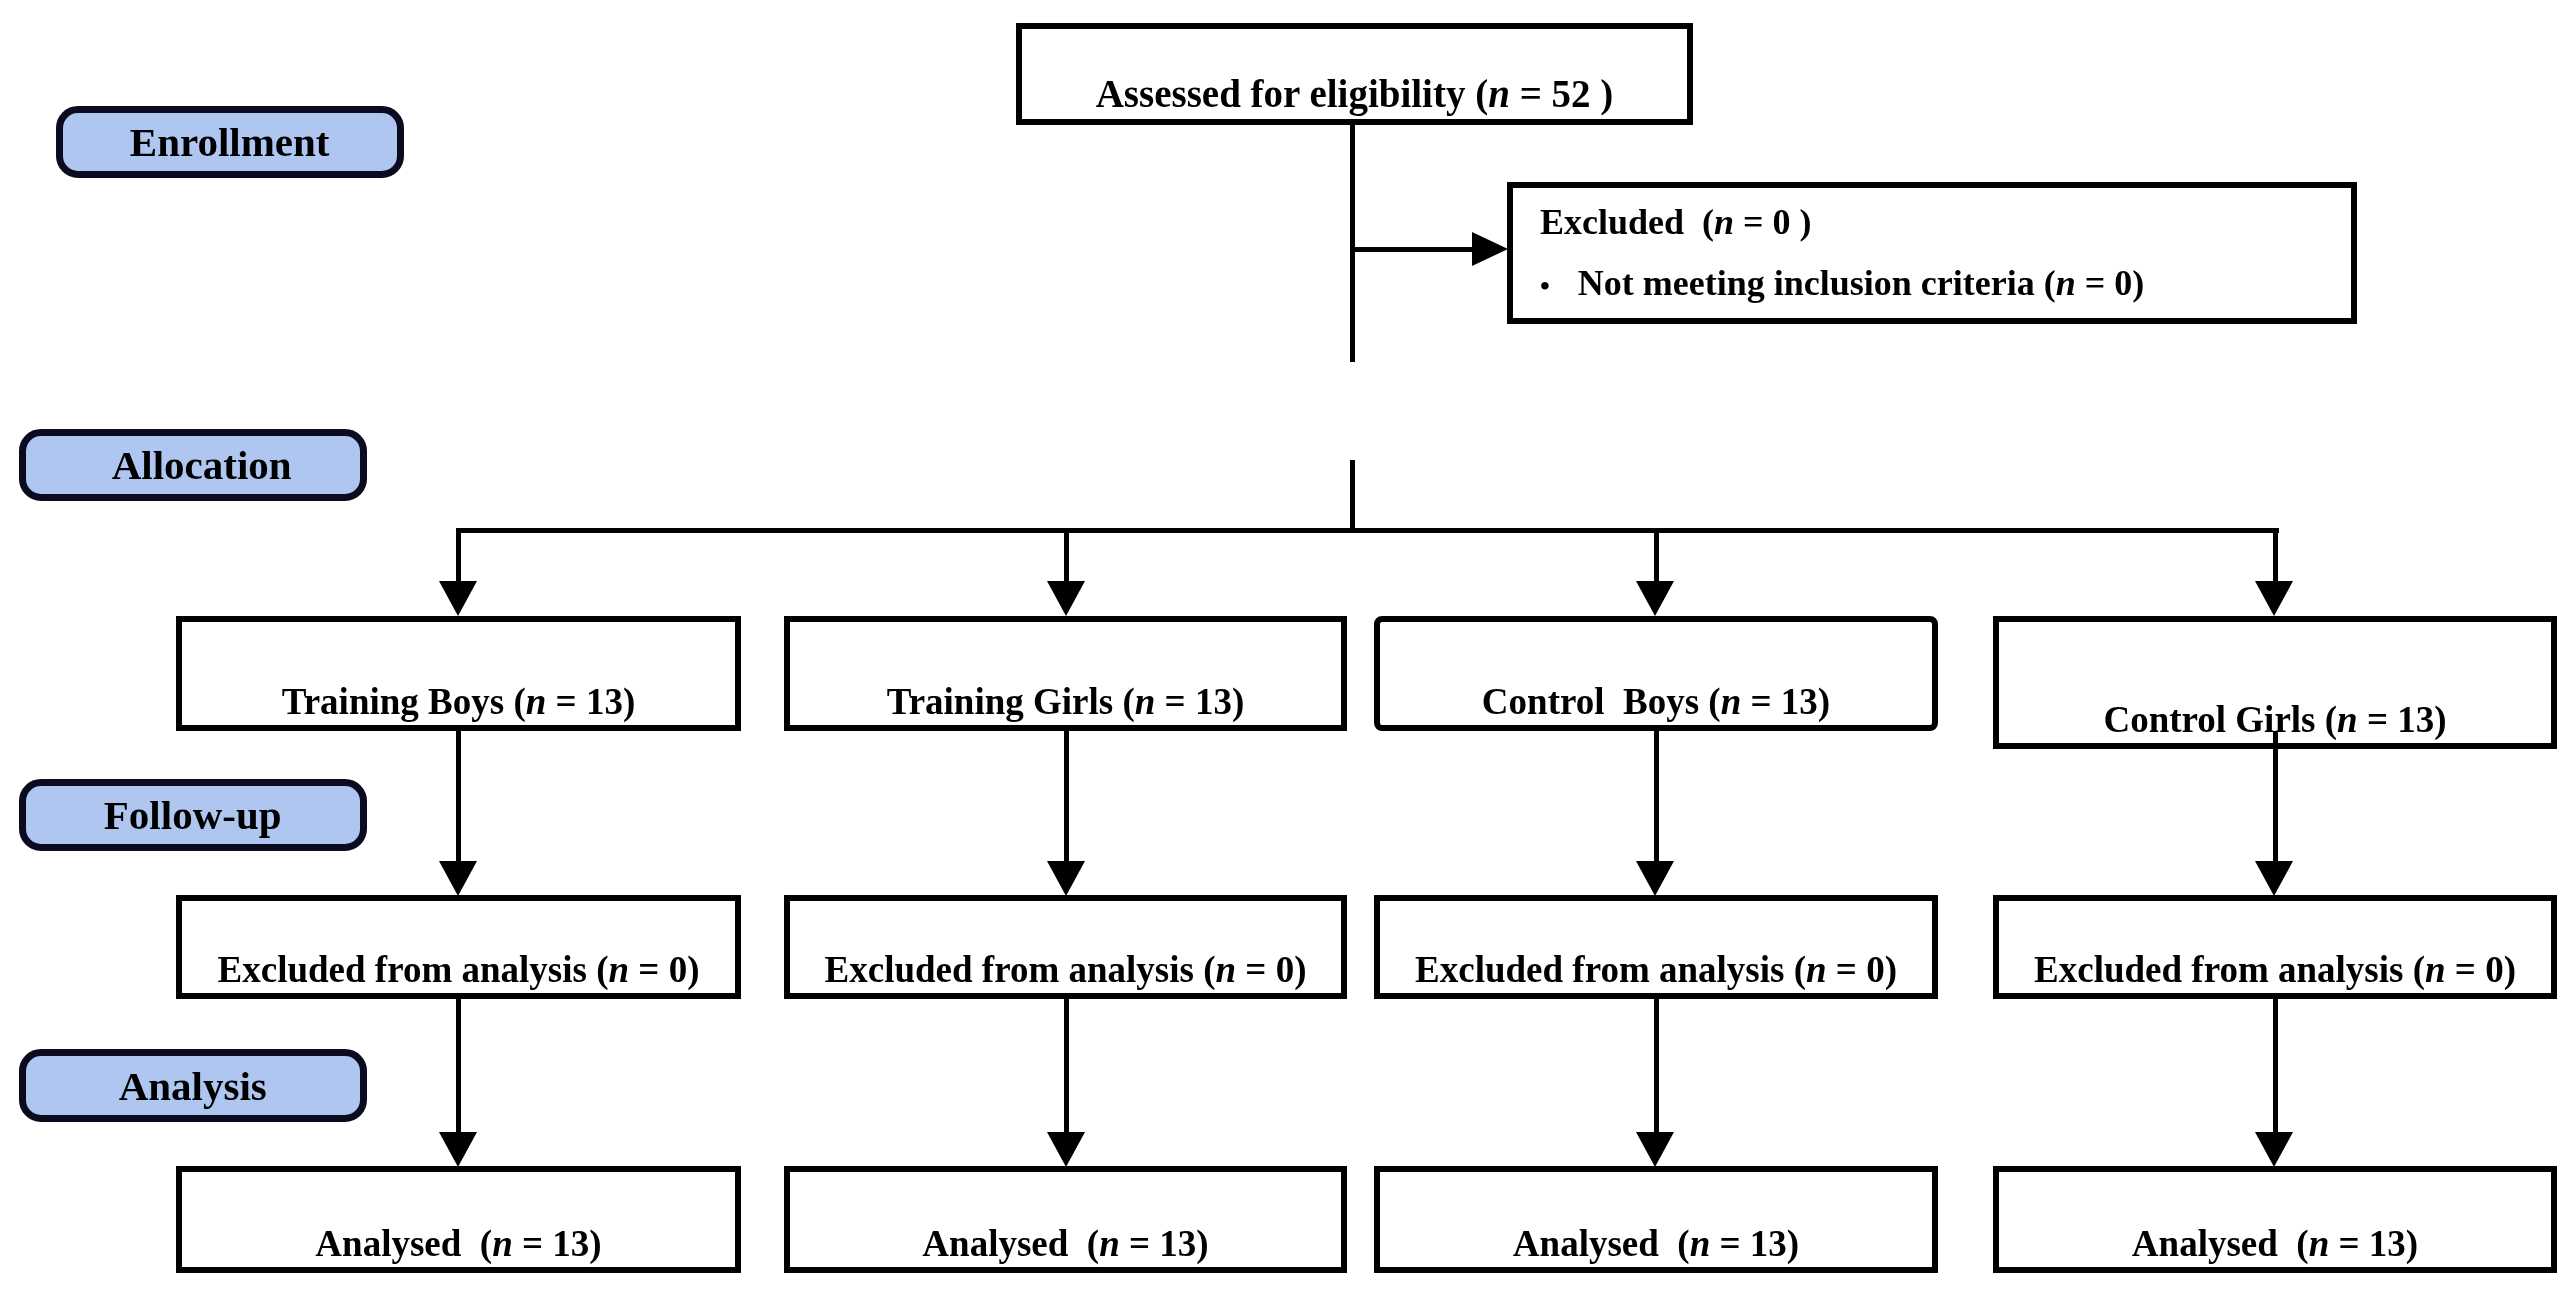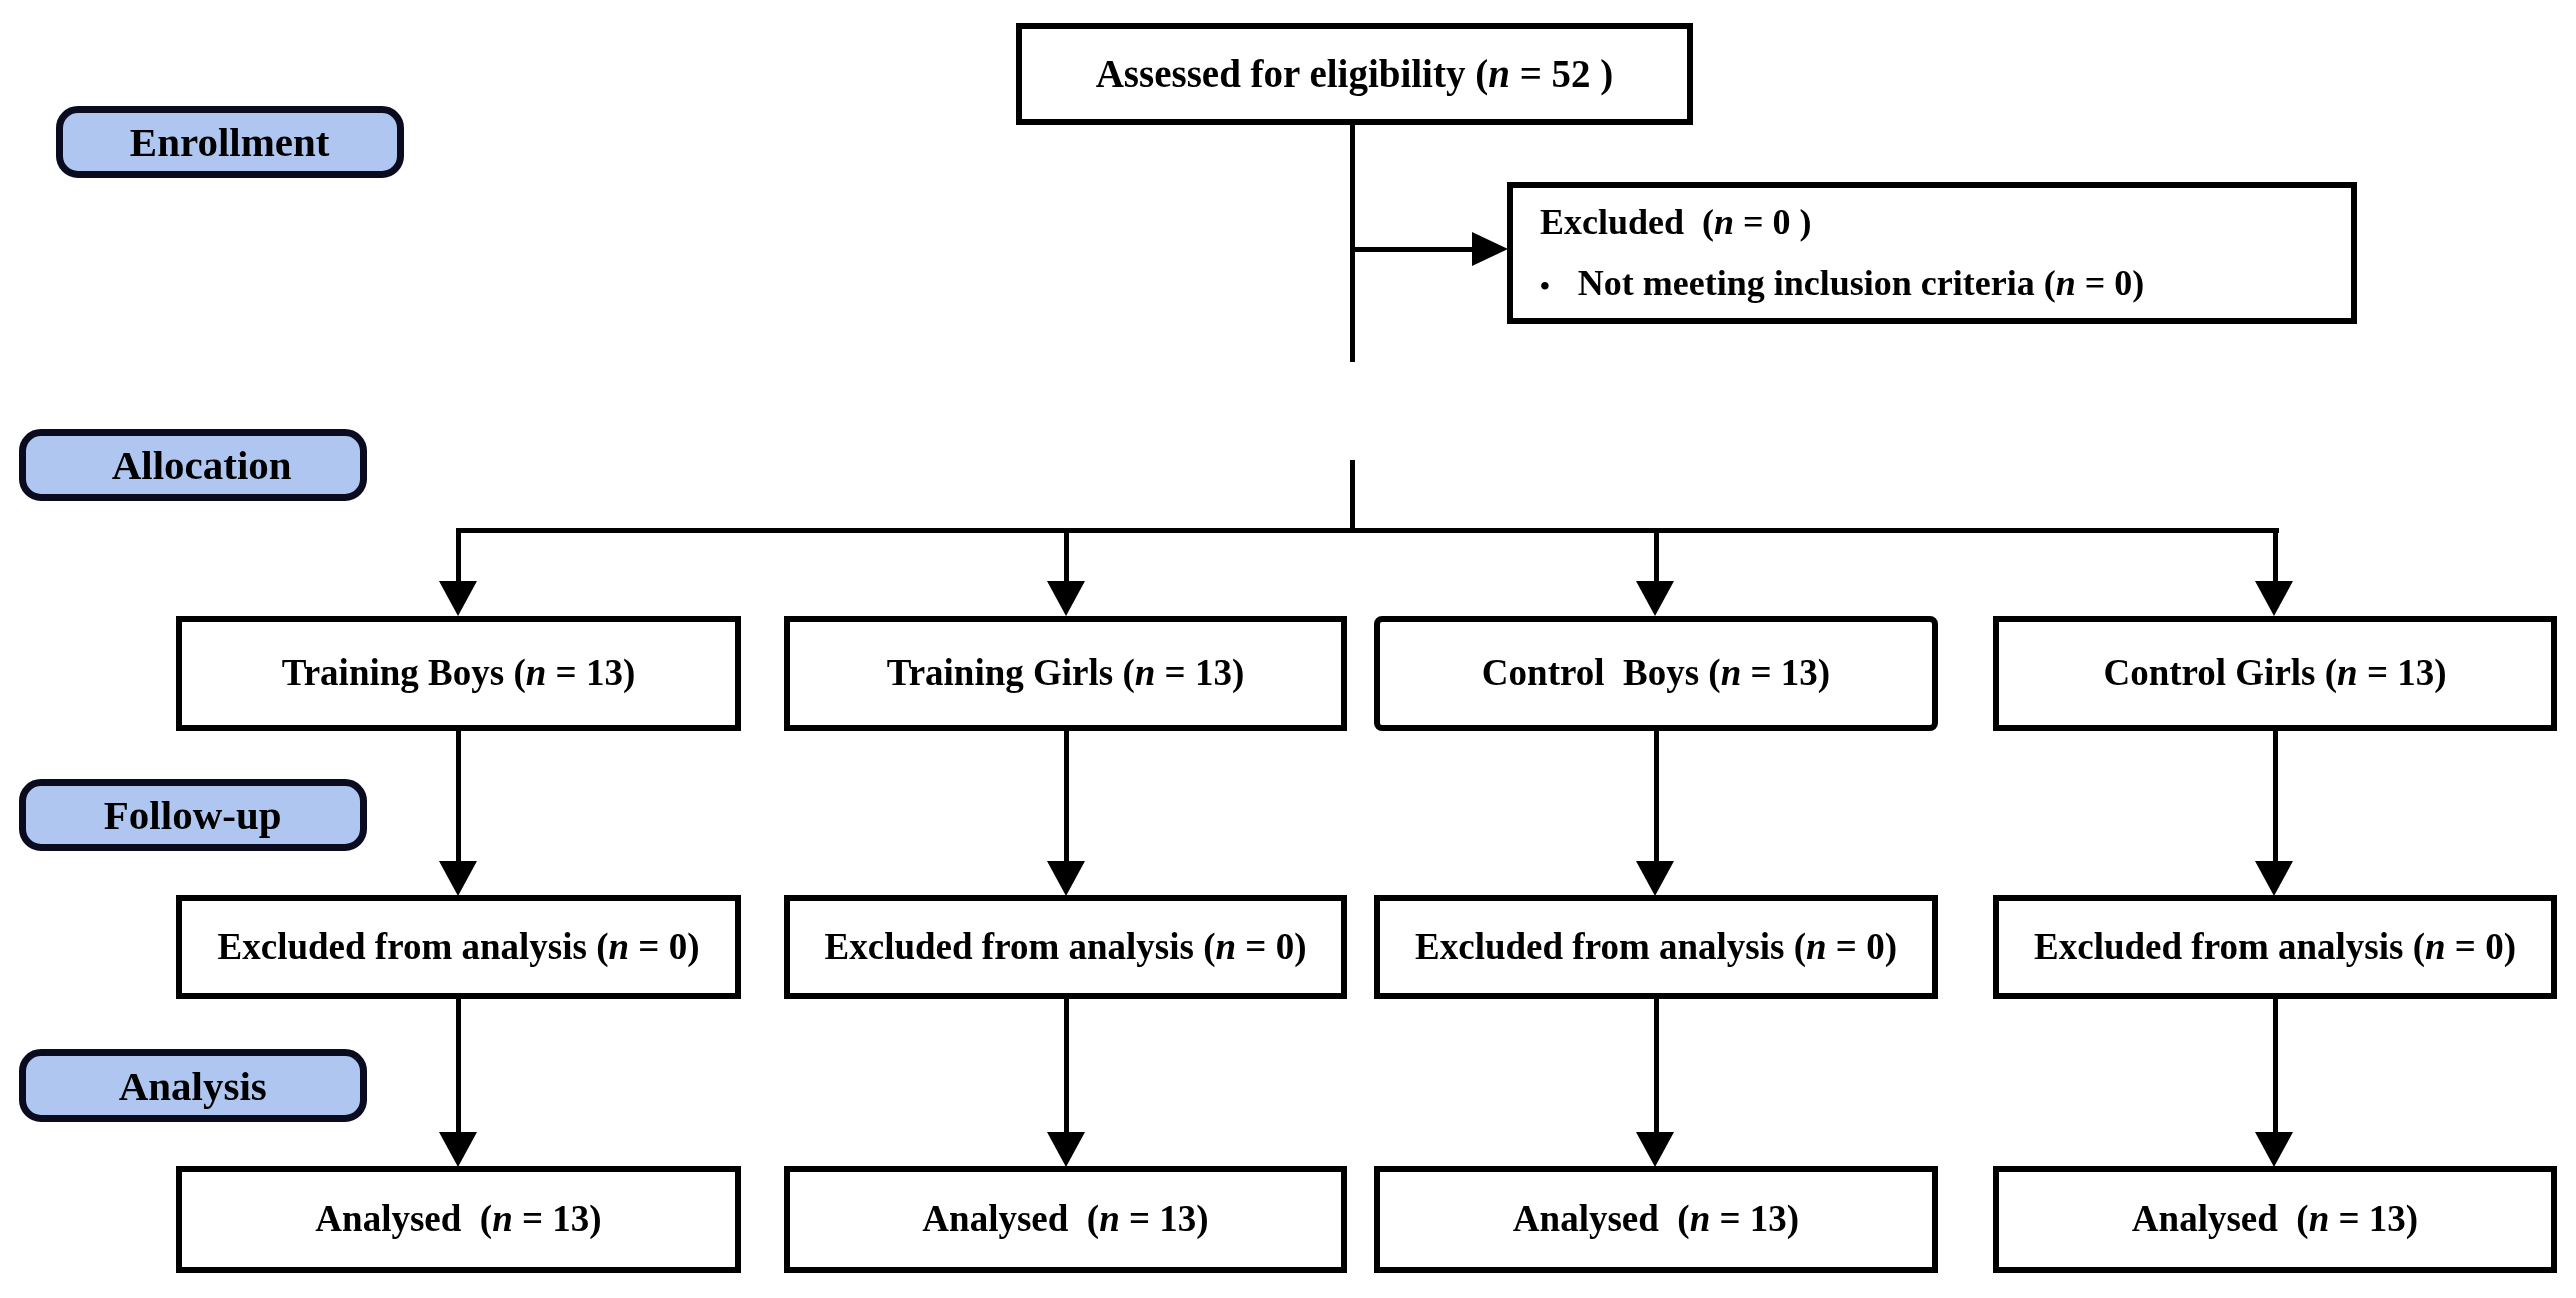--- a/index.html
+++ b/index.html
@@ -16,21 +16,21 @@
     background:var(--bg);
     font-family:"Liberation Serif","DejaVu Serif",serif;
     color:var(--text);
     overflow:hidden;
   }
   .box{
     position:absolute;
     background:#ffffff;
     border:6.4px solid var(--box-border);
     box-sizing:border-box;
-    display:flex;align-items:center;justify-content:center;
+    display:flex;align-items:flex-end;justify-content:center;
     font-weight:bold;
     font-size:37px;
     text-align:center;
     line-height:1.25;
   }
   .box.big{font-size:39px;}
   .box.excluded{
     flex-direction:column;
     align-items:flex-start;
     justify-content:center;
@@ -113,21 +113,21 @@
   <div class="box" style="left:784px;top:616px;width:563px;height:115px;">
     <span>
       <span>Training Girls (</span><span class="nvar">n</span><span> = 13)</span>
     </span>
   </div>
   <div class="box" style="left:1374px;top:616px;width:564px;height:115px;border-radius:8px;">
     <span>
       <span>Control&nbsp; Boys (</span><span class="nvar">n</span><span> = 13)</span>
     </span>
   </div>
-  <div class="box" style="left:1993px;top:616px;width:564px;height:115px;">
+  <div class="box" style="left:1993px;top:616px;width:564px;height:133px;">
     <span>
       <span>Control Girls (</span><span class="nvar">n</span><span> = 13)</span>
     </span>
   </div>
 
   <div class="box" style="left:176px;top:895px;width:565px;height:104px;">
     <span>
       <span>Excluded from analysis (</span><span class="nvar">n</span><span> = 0)</span>
     </span>
   </div>

